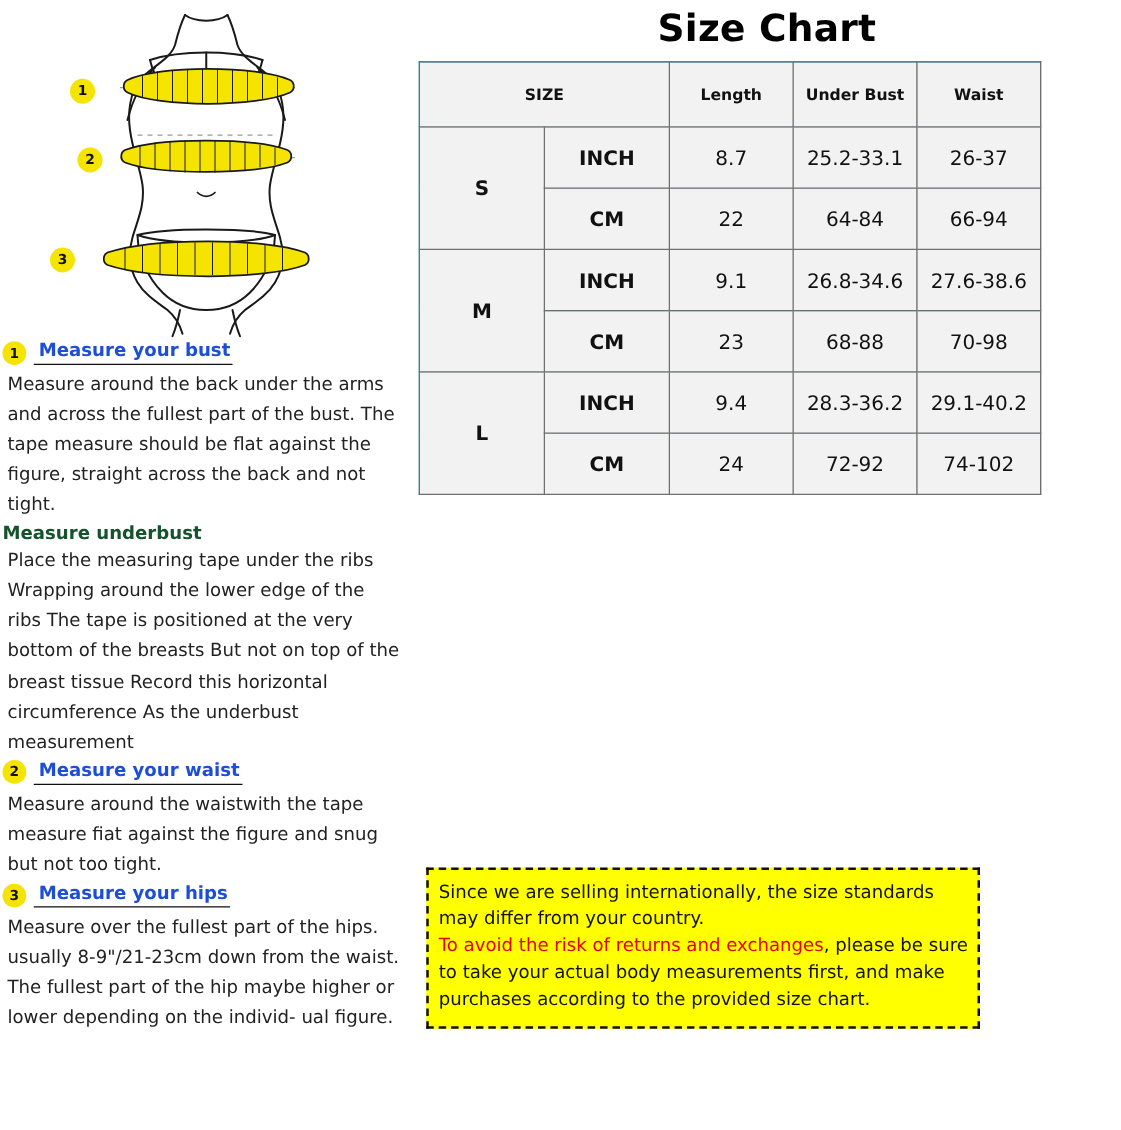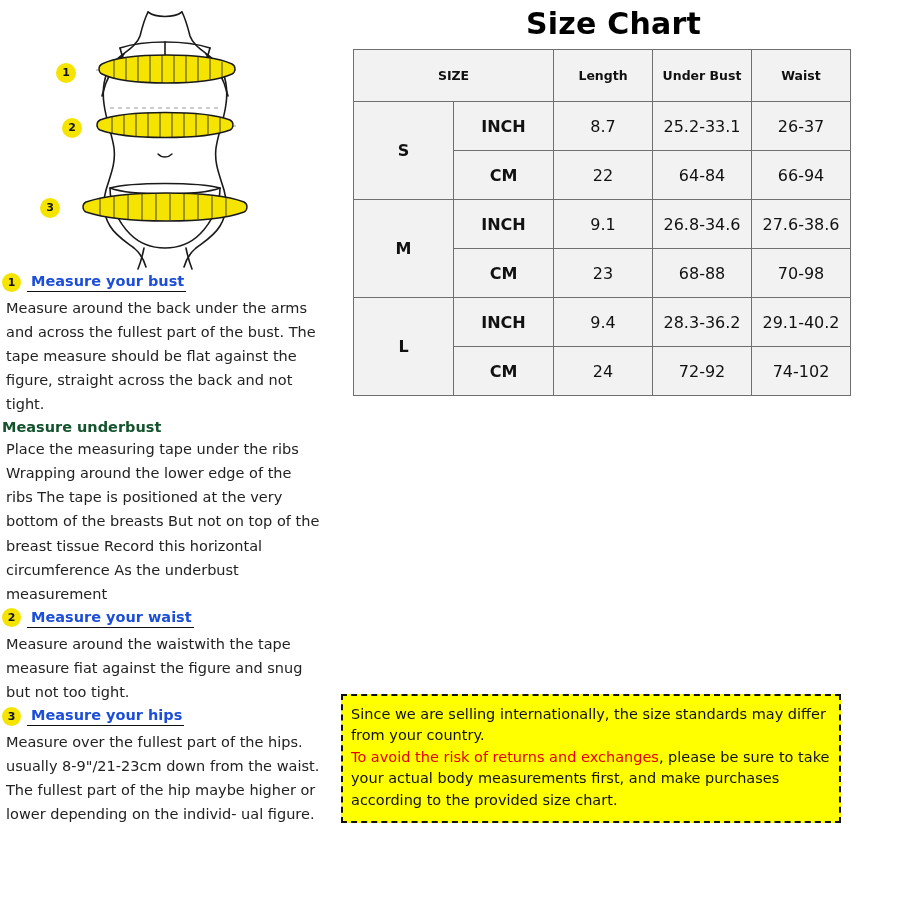--- a/index.html
+++ b/index.html
@@ -112,21 +112,21 @@
     text-align: center;
     font-size: 30px;
     font-weight: bold;
     color: #000;
     margin: 6px 0 10px 0;
     letter-spacing: 0.2px;
   }
 
   #size-table {
     position: absolute;
-    left: 23px;
+    left: 5px;
     top: 49px;
     width: 497px;
     border-collapse: collapse;
     table-layout: fixed;
     background: #0ea5e9;
   }
   #size-table td, #size-table th {
     border: 1px solid #6f6f6f;
     text-align: center;
     vertical-align: middle;
@@ -154,21 +154,21 @@
   .col-sz { width: 100px; }
   .col-un { width: 100px; }
   .col-len { width: 99px; }
   .col-ub  { width: 99px; }
   .col-wa  { width: 99px; }
 
   #notice {
     position: absolute;
     left: 11px;
     top: 694px;
-    width: 500px;
+    width: 443px;
     box-sizing: border-box;
     background: #ffff00;
     border: 2px dashed #111;
     padding: 8px 6px 10px 8px;
   }
   #notice p {
     margin: 0;
     font-size: 14.5px;
     line-height: 1.48;
     color: #111;

